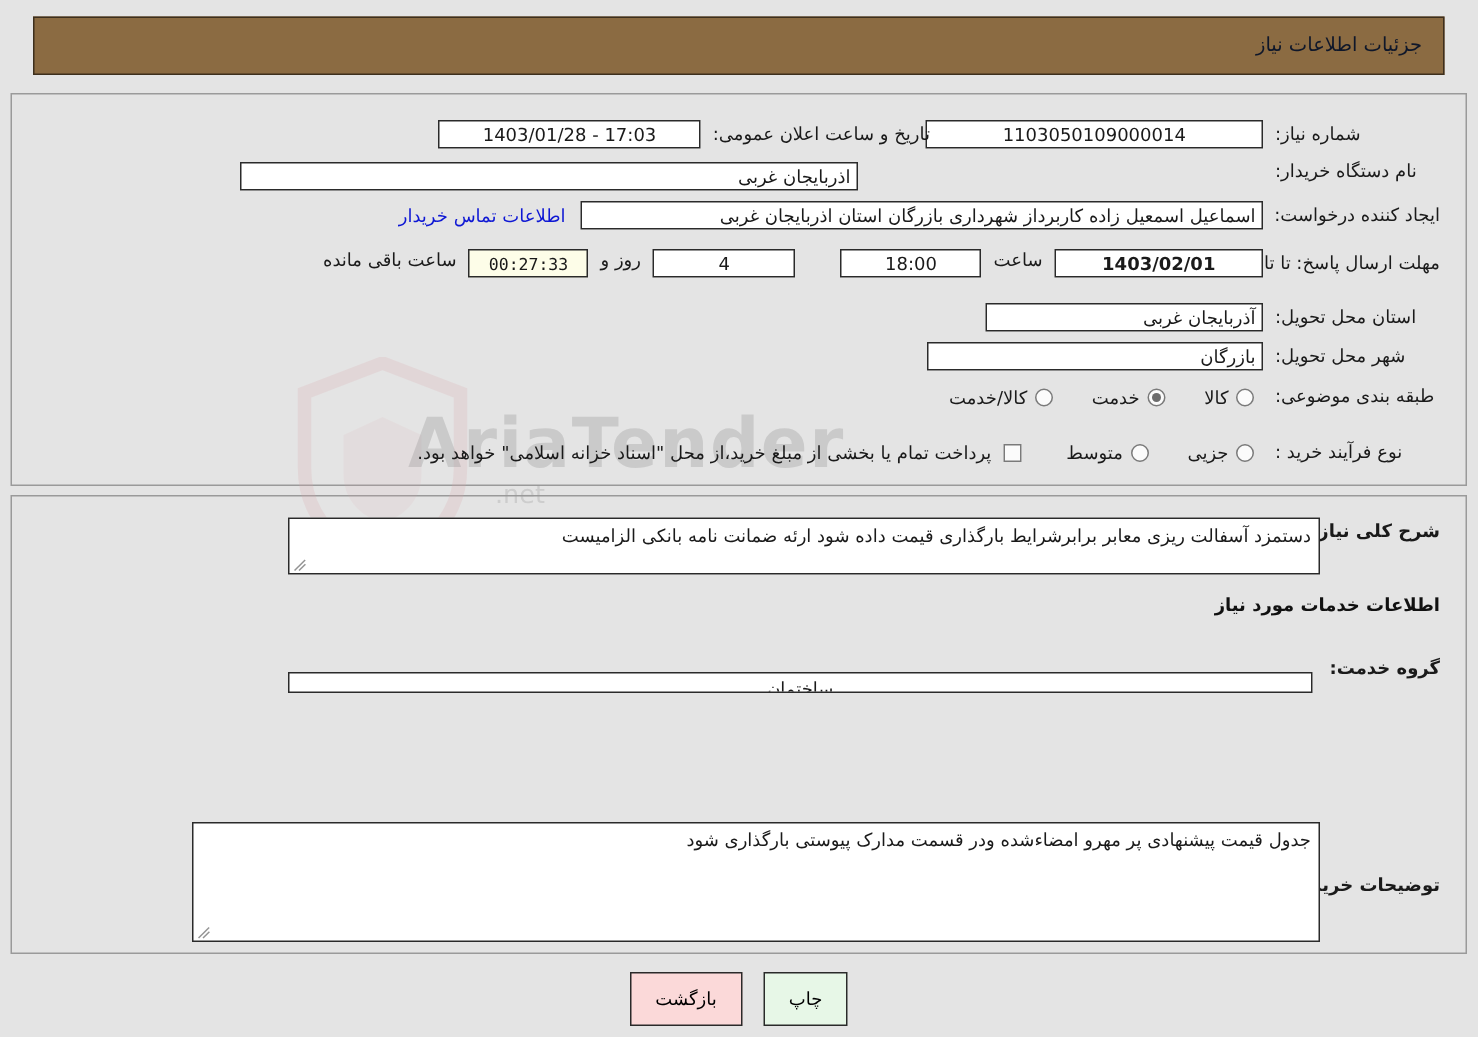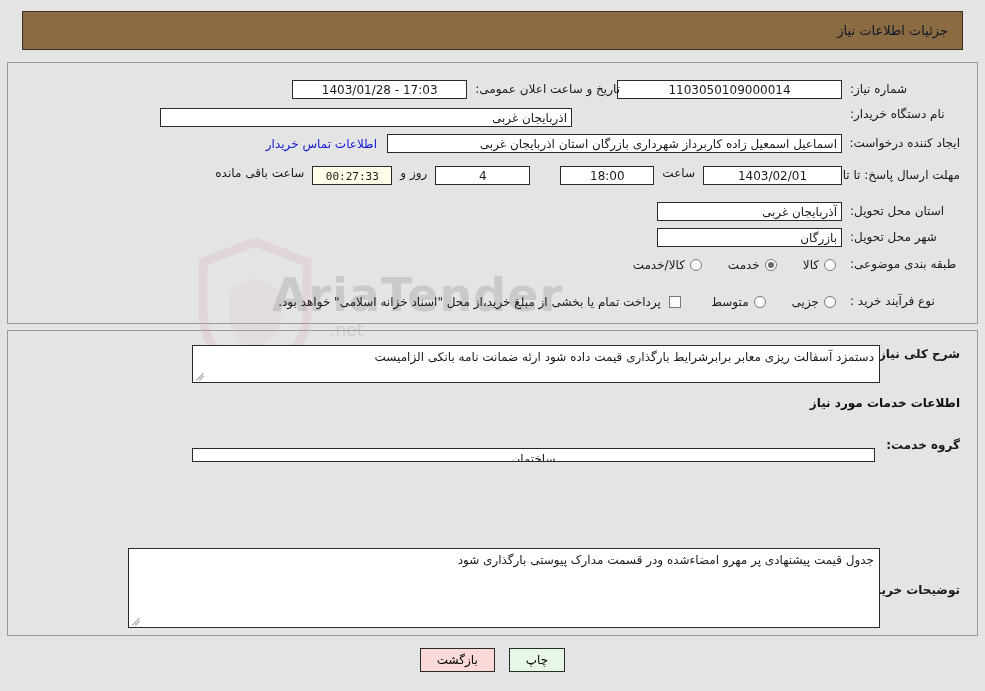--- a/index.html
+++ b/index.html
@@ -221,21 +221,21 @@
     height: 24px;
     padding: 0 6px;
     text-align: center;
     color: #111;
   }
 
   
   .btn {
     border: 1px solid #2a2a2a;
     box-sizing: border-box;
-    height: 24px;
+    height: 36px;
     line-height: 18px;
     font-size: 12px;
     padding: 0 16px;
     cursor: pointer;
     text-align: right;
     font-family: "DejaVu Sans", "Liberation Sans", sans-serif;
   }
   .btn-print { background: #e7f7e7; }
   .btn-back  { background: #fbd9d9; }
   .button-bar {
@@ -282,39 +282,39 @@
 </div>
 
 <div class="frow" style="top:134px; right:25px; z-index:6;">
   <span class="flabel" style="width:110px;">ایجاد کننده درخواست:</span>
   <span class="fbox right" style="width:455px; margin-right:8px;">اسماعیل اسمعیل زاده کاربرداز شهرداری بازرگان استان اذربایجان غربی</span>
   <span class="link-blue" style="margin-right:10px;">اطلاعات تماس خریدار</span>
 </div>
 
 <div class="frow" style="top:166px; right:25px; z-index:6; align-items:flex-start;">
   <span class="flabel" style="width:110px; display:block; padding-top:2px;">مهلت ارسال پاسخ: تا تاریخ:</span>
-  <span class="fbox center" style="width:139px; margin-right:8px;">1403/02/01</span>
+  <span class="fbox center" style="width:139px; margin-right:8px;font-weight:bold;">1403/02/01</span>
   <span class="plain-note" style="margin-right:8px;">ساعت</span>
   <span class="fbox center" style="width:94px; margin-right:8px;">18:00</span>
   <span class="fbox center" style="width:95px; margin-right:30px;">4</span>
   <span class="plain-note" style="margin-right:8px;">روز و</span>
   <span class="fbox countdown" style="width:80px; margin-right:8px;">00:27:33</span>
   <span class="plain-note" style="margin-right:8px;">ساعت باقی مانده</span>
 </div>
 
 <div class="frow" style="top:202px; right:25px; z-index:6;">
   <span class="flabel" style="width:110px;">استان محل تحویل:</span>
   <span class="fbox right" style="width:185px; margin-right:8px;">آذربایجان غربی</span>
 </div>
 
 <div class="fbox right" style="position:absolute; top:108px; right:413px; width:412px; height:19px; z-index:5;">اذربایجان غربی</div>
 
 <div class="frow" style="top:228px; right:25px; z-index:6;">
   <span class="flabel" style="width:110px;">شهر محل تحویل:</span>
-  <span class="fbox right" style="width:185px; margin-right:8px;">بازرگان</span>
+  <span class="fbox right" style="width:224px; margin-right:8px;">بازرگان</span>
 </div>
 
 <div class="frow" style="top:257px; right:25px; z-index:6;">
   <span class="flabel" style="width:110px;">طبقه بندی موضوعی:</span>
   <span class="radio-group" style="margin-right:14px;">
     <span class="radio"></span>
     <span class="radio-lbl">کالا</span>
   </span>
   <span class="radio-group">
     <span class="radio checked"></span>

